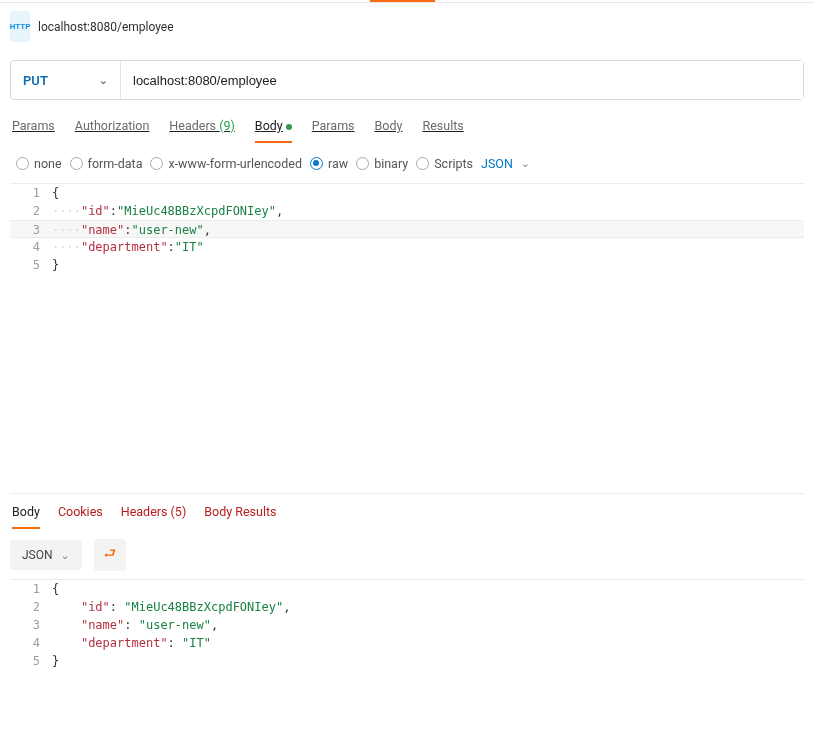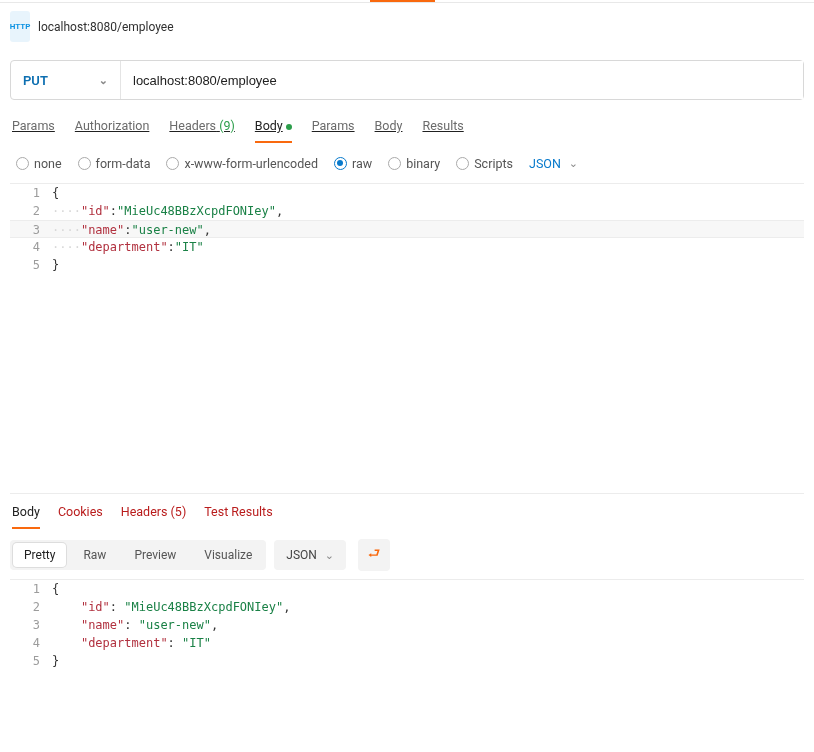--- a/index.html
+++ b/index.html
@@ -110,21 +110,21 @@
       width: 6px;
       height: 6px;
       border-radius: 50%;
       background: #2c9e4b;
       margin-left: 3px;
       vertical-align: middle;
     }
     .body-options {
       display: flex;
       align-items: center;
-      gap: 16px;
+      gap: 8px;
       margin-top: 12px;
       padding: 0 6px;
     }
     .radio-option {
       display: flex;
       align-items: center;
       gap: 5px;
       cursor: pointer;
       font-size: 12.5px;
       color: #555;
@@ -368,30 +368,24 @@
   </div>
 
   <div class="response-section">
     <div class="response-tabs">
       <div class="response-tab active">Body</div>
       <div class="response-tab">Cookies</div>
       <div class="response-tab">
         <span>Headers</span>
         <span class="count">(5)</span>
       </div>
-      <div class="response-tab">Test Results</div>
+      <div class="response-tab">Body Results</div>
     </div>
 
     <div class="response-toolbar">
-      <div class="seg-group">
-        <div class="seg active">Pretty</div>
-        <div class="seg">Raw</div>
-        <div class="seg">Preview</div>
-        <div class="seg">Visualize</div>
-      </div>
       <div class="format-pill">
         <span>JSON</span>
         <span class="chevron-down">⌄</span>
       </div>
       <div class="wrap-btn">
         <span class="wrap-icon">⮐</span>
       </div>
     </div>
 
     <div class="response-editor">

